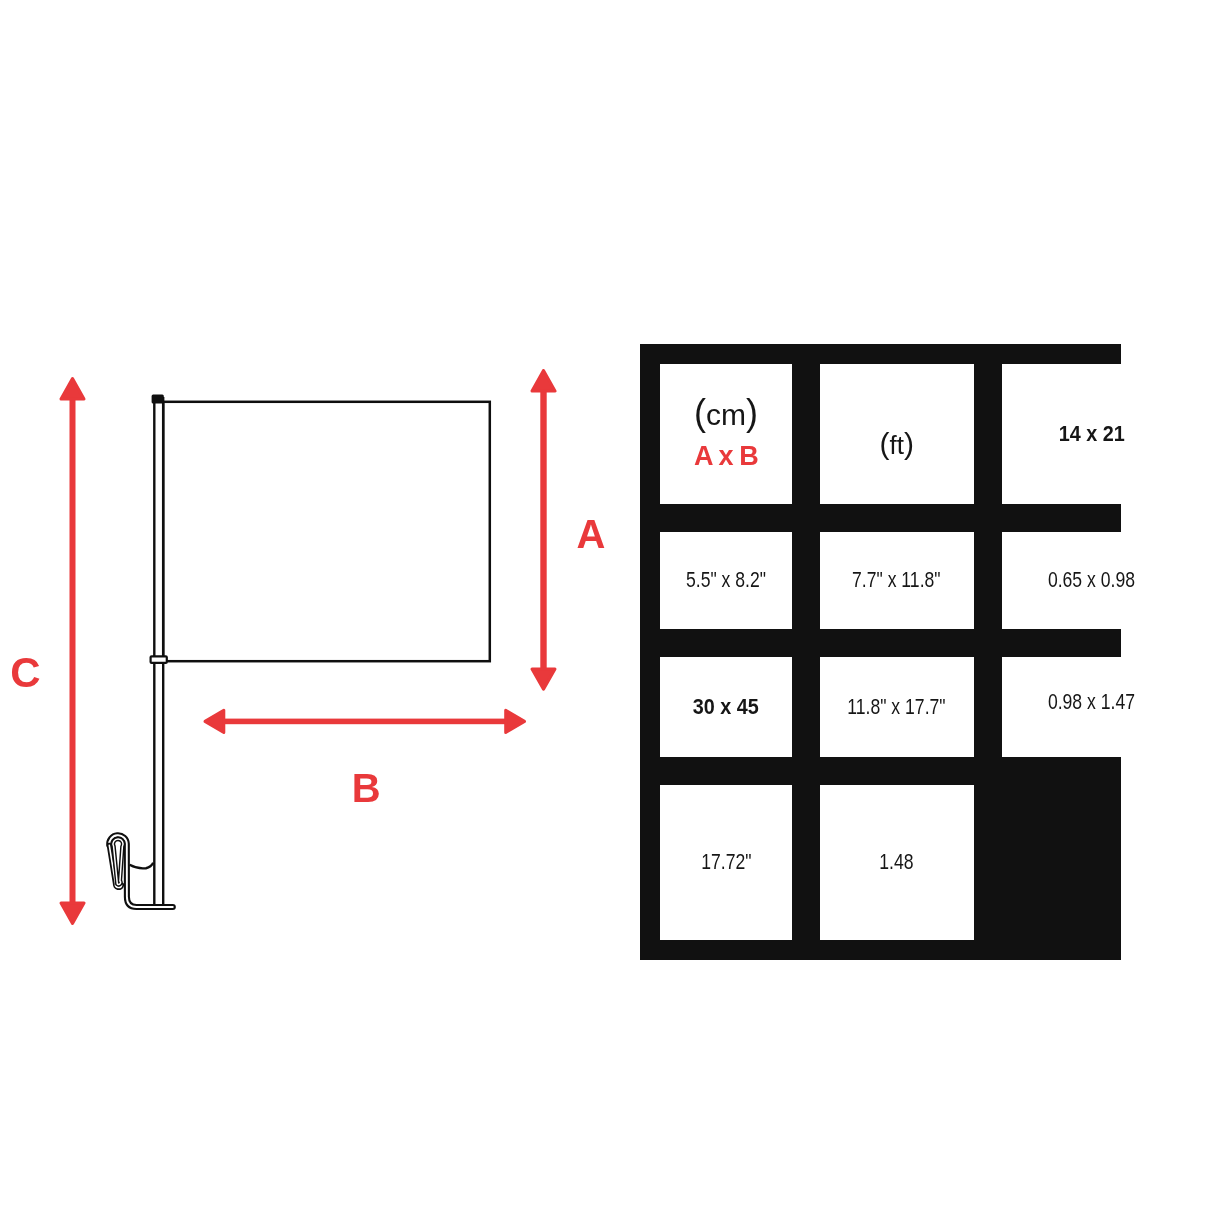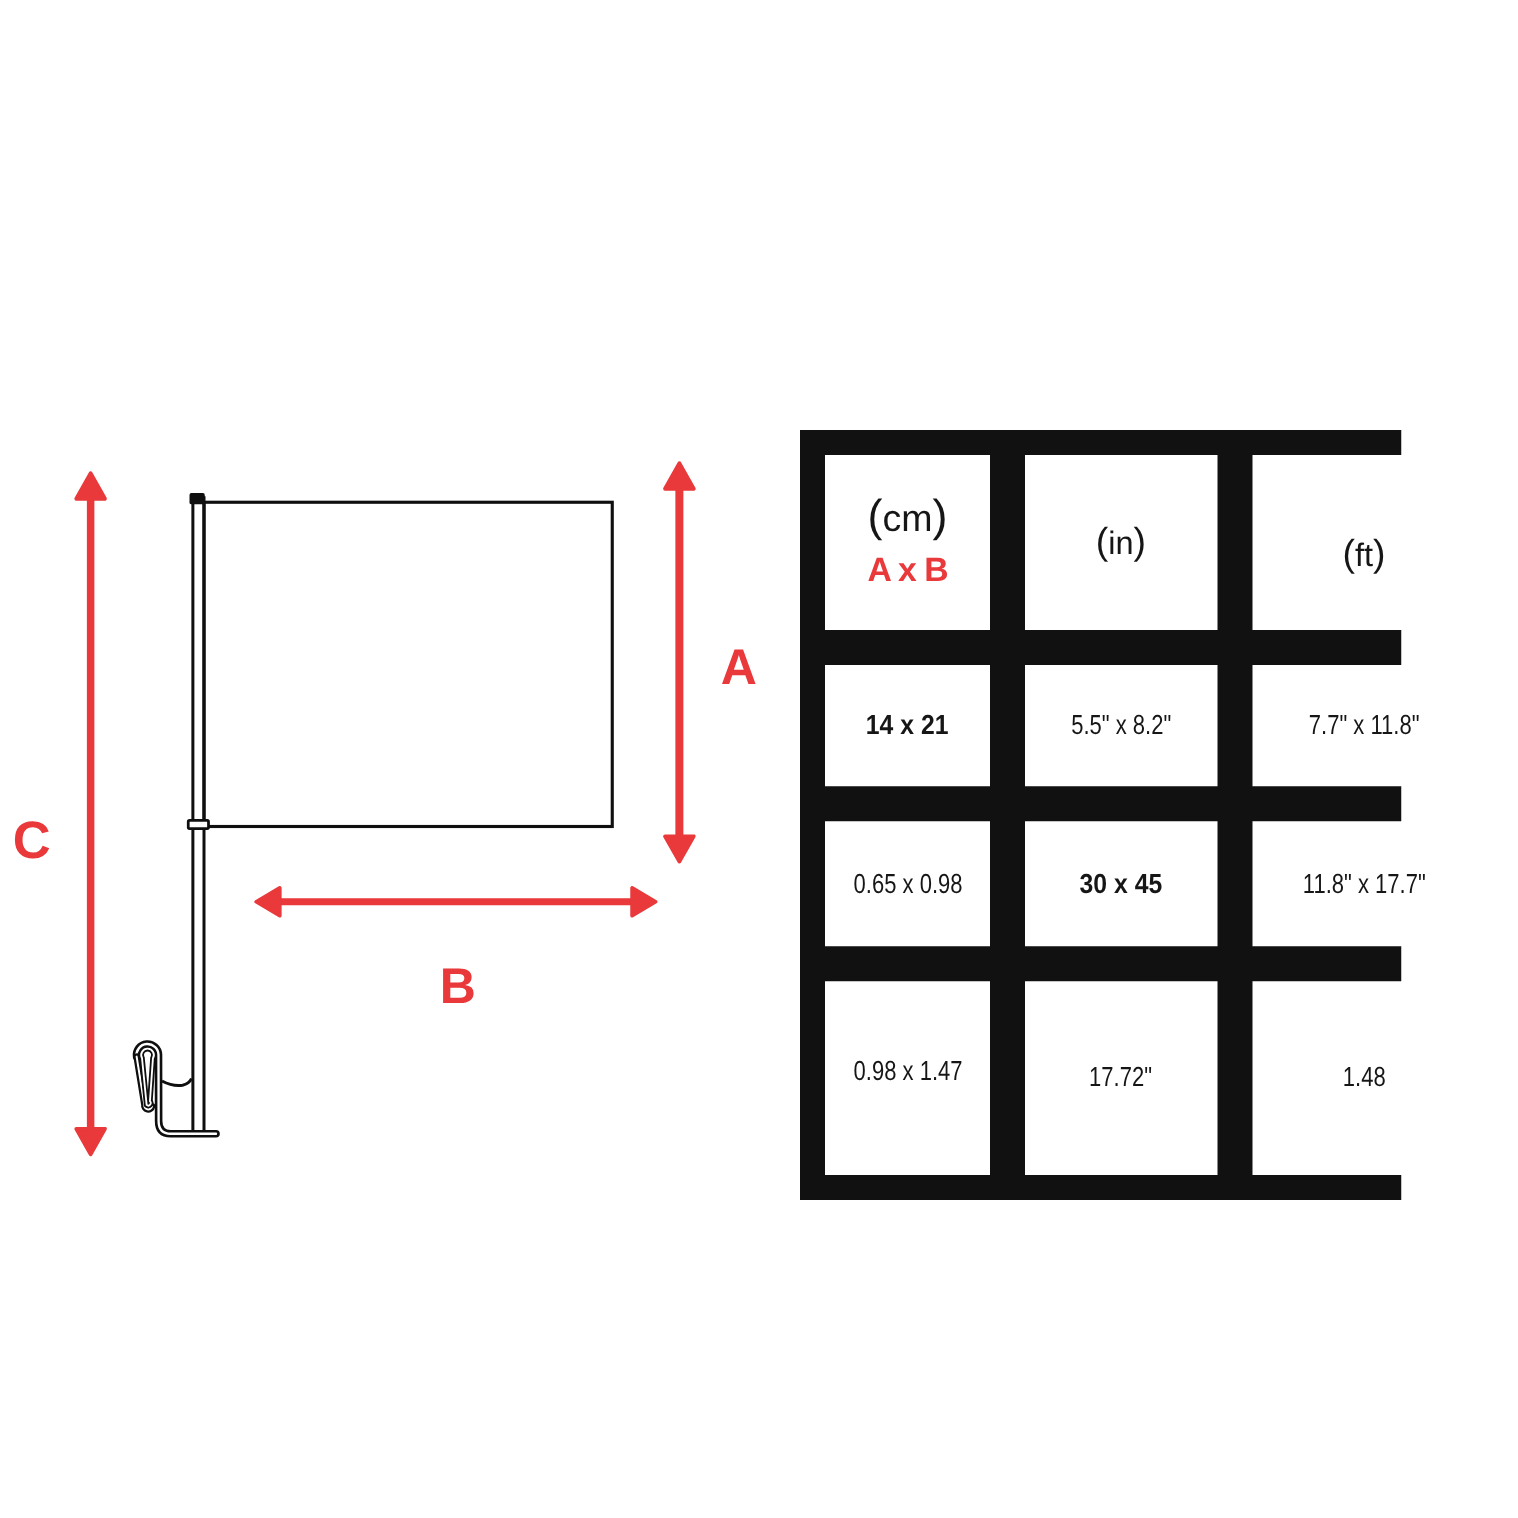--- a/index.html
+++ b/index.html
@@ -72,23 +72,20 @@
   <text x="366.3" y="802" text-anchor="middle" font-size="40" font-weight="bold" fill="#e9393b">B</text>
 </svg>
 
 <div id="tbl">
 
   <div>
     <div style="margin-top:-4px;"><span style="font-size:30px;"><span style="font-size:36px;">(</span>cm<span style="font-size:36px;">)</span></span></div>
     <div style="font-size:27px;font-weight:bold;color:#e9393b;letter-spacing:-0.8px;margin-top:7px;">A x B</div>
   </div>
 
-  <div>
-      <span style="font-size:26px;"><span style="font-size:30px;">(</span>in<span style="font-size:30px;">)</span></span>
-    </div>
 
   <div>
       <span style="font-size:26px;margin-top:20px;"><span style="font-size:30px;">(</span>ft<span style="font-size:30px;">)</span></span>
     </div>
 
   <div class="sz">
       <span>14 x 21</span>
     </div>
 
   <div class="num">

